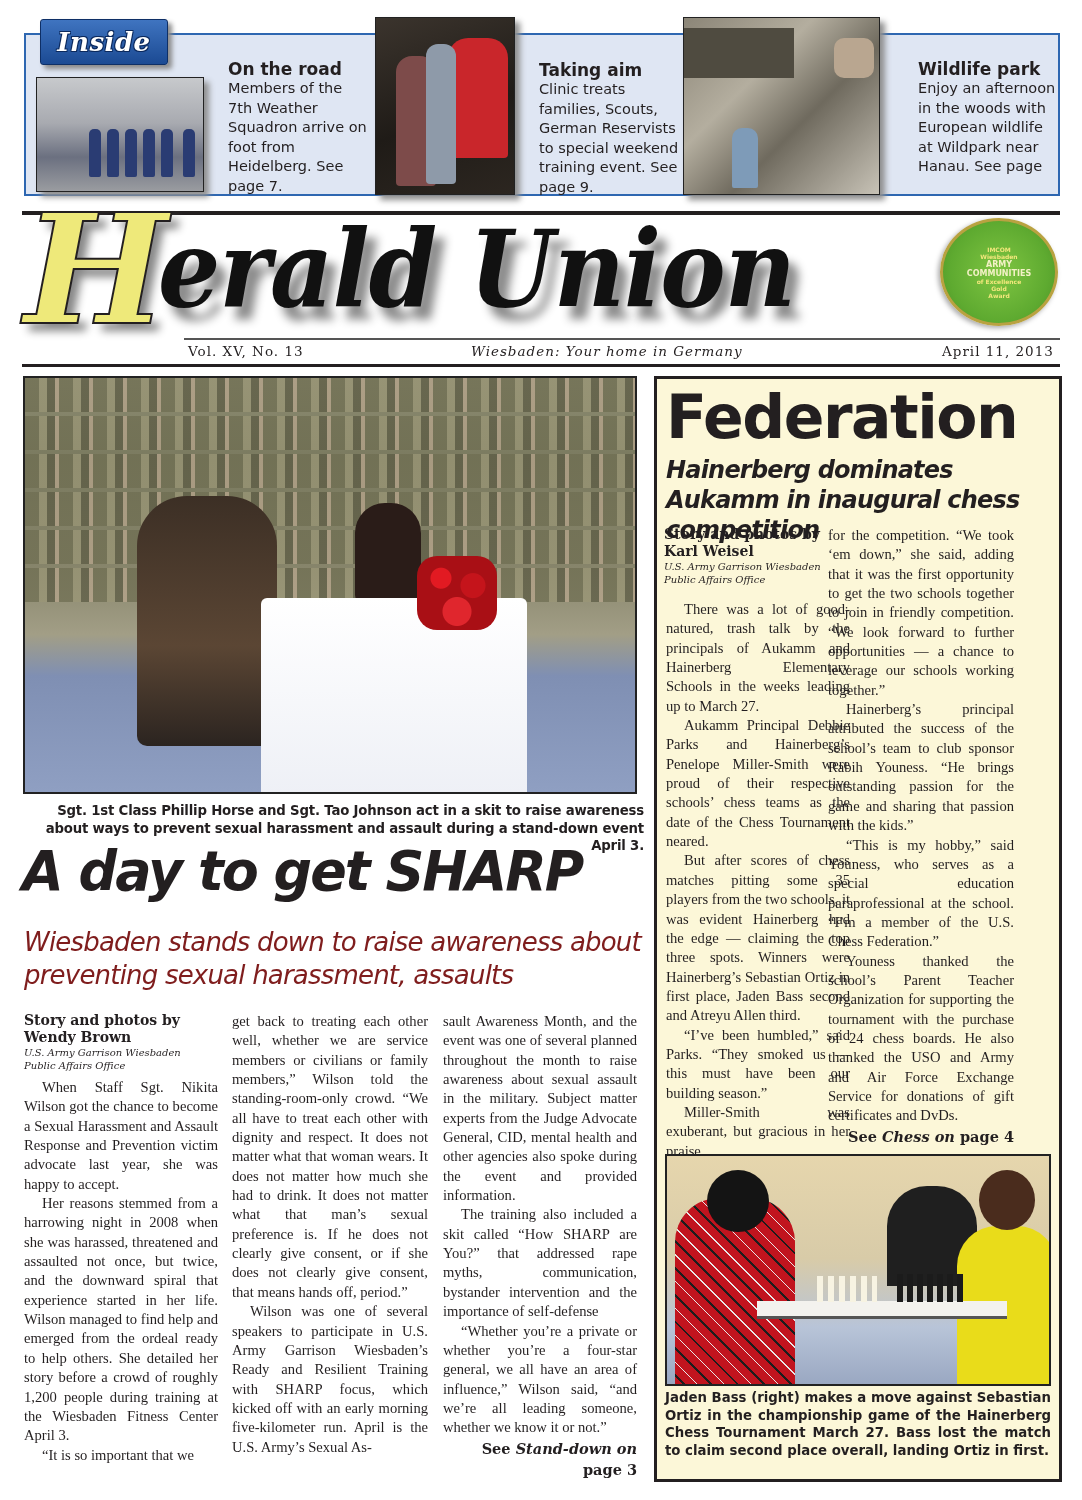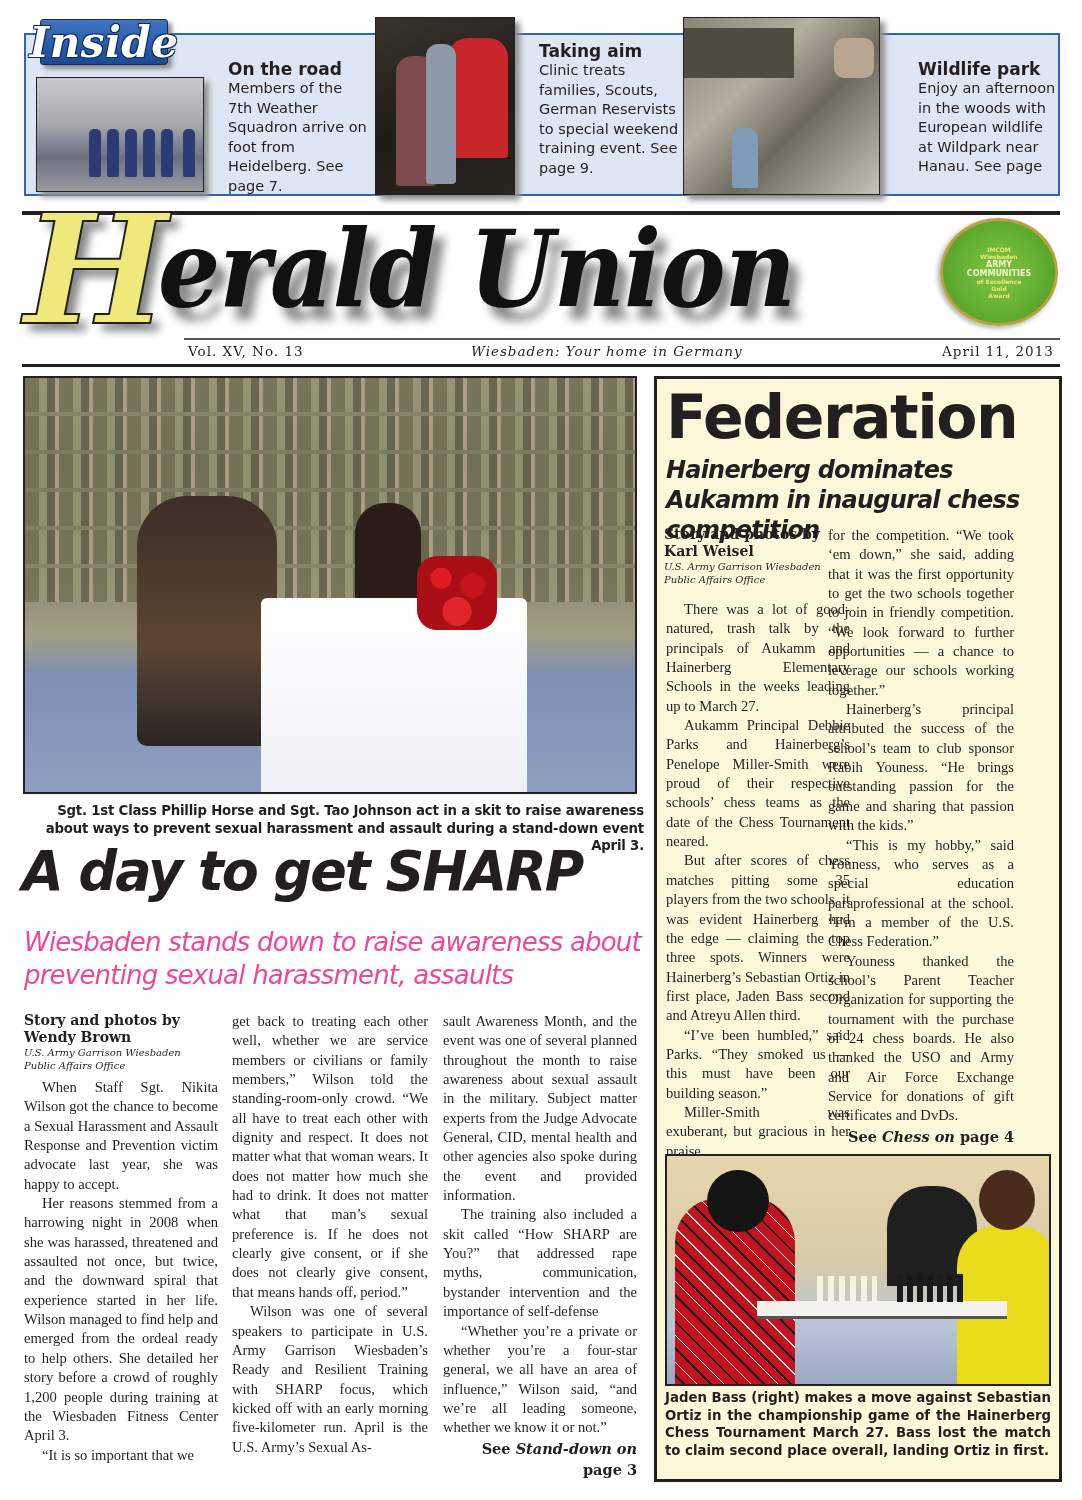--- a/index.html
+++ b/index.html
@@ -1,30 +1,30 @@
 <!DOCTYPE html>
 <html><head>
 <meta charset="utf-8">
 <style>
   * { box-sizing: border-box; margin: 0; padding: 0; }
   body { width: 1082px; height: 1500px; background: #ffffff; position: relative; overflow: hidden; font-family: "Liberation Serif", serif; color: #231f20; }
 
   
   .inside-band { position: absolute; left: 24px; top: 33px; width: 1036px; height: 163px; background: #dfe6f3; border: 2px solid #2e67b1; }
   .inside-badge { position: absolute; left: 40px; top: 19px; width: 128px; height: 46px; background: linear-gradient(#3f74c0, #1b4a93); border: 1px solid #0e2f66; border-radius: 3px; box-shadow: 4px 4px 5px #8a8a8a; z-index: 3; display:flex; align-items:center; justify-content:center; }
-  .inside-badge span { font-family: "DejaVu Serif", serif; font-style: italic; font-weight: bold; font-size: 42px; color: #fff; text-shadow: 1px 1px 0 #0c2a5e, -1px -1px 0 #0c2a5e, 1px -1px 0 #0c2a5e, -1px 1px 0 #0c2a5e; letter-spacing: 0.5px; text-align: center; }
+  .inside-badge span { font-family: "DejaVu Serif", serif; font-style: italic; font-weight: bold; font-size: 26px; color: #fff; text-shadow: 1px 1px 0 #0c2a5e, -1px -1px 0 #0c2a5e, 1px -1px 0 #0c2a5e, -1px 1px 0 #0c2a5e; letter-spacing: 0.5px; text-align: center; }
   .thumb { position: absolute; border: 1px solid #222; box-shadow: 5px 5px 6px #8f8f8f; z-index: 2; overflow: hidden; }
   .thumb-road { left: 36px; top: 77px; width: 168px; height: 115px; background: linear-gradient(180deg, #c7c9cc 0%, #a8aab0 40%, #6b7080 70%, #9a9ca0 100%); }
   .thumb-road .fig { position:absolute; bottom: 14px; width: 12px; height: 48px; background:#2a3c73; border-radius: 5px 5px 2px 2px; }
   .thumb-aim { left: 375px; top: 17px; width: 140px; height: 178px; background: linear-gradient(160deg, #3b342d 0%, #1f1b17 55%, #2c2620 100%); }
   .thumb-wild { left: 683px; top: 17px; width: 197px; height: 178px; background: linear-gradient(135deg, #8b8577 0%, #b4ae9f 35%, #6f6a5e 60%, #c7c2b6 100%); }
   .inside-text { position: absolute; font-family: "DejaVu Sans", sans-serif; font-size: 14.5px; line-height: 19.5px; color: #231f20; z-index: 2; }
   .inside-text .hd { font-weight: bold; font-size: 17px; display:block; line-height: 20px; }
   .it-road { left: 228px; top: 59px; width: 140px; }
-  .it-aim { left: 539px; top: 41px; width: 140px; }
+  .it-aim { left: 539px; top: 60px; width: 140px; }
   .it-wild { left: 918px; top: 59px; width: 140px; }
 
   
   .rule-top { position: absolute; left: 22px; top: 211px; width: 1038px; height: 4px; background: #231f20; }
   .masthead { position: absolute; left: 18px; top: 212px; width: 1060px; height: 135px; }
   .mh-H { position: absolute; left: 6px; top: -18px; font-family: "DejaVu Serif", serif; font-style: italic; font-weight: bold; font-size: 152px; color: #eee97a; -webkit-text-stroke: 2px #231f20; text-shadow: 8px 8px 8px #888; line-height: 1; }
   .mh-rest { position: absolute; left: 140px; top: 4px; font-family: "DejaVu Serif", serif; font-style: italic; font-weight: bold; font-size: 98px; color: #111; text-shadow: 10px 12px 9px #8c8c8c; line-height: 1; letter-spacing: -1px; transform: scaleY(1.08); transform-origin: top left; }
   .seal { position: absolute; left: 940px; top: 218px; width: 118px; height: 108px; border-radius: 50%; background: radial-gradient(circle, #7fc542 0%, #5eaa30 65%, #4b8f24 100%); border: 3px solid #b9a241; box-shadow: -2px 2px 5px #aaa; display:flex; flex-direction:column; align-items:center; justify-content:center; color:#f3f1c6; font-family: "DejaVu Sans", sans-serif; font-weight: bold; }
   .seal .s1 { font-size: 6px; color:#f2e77b; }
   .seal .s2 { font-size: 8px; }
@@ -39,21 +39,21 @@
   
   .main-photo { position: absolute; left: 23px; top: 376px; width: 614px; height: 418px; border: 2px solid #222; overflow: hidden; background: linear-gradient(180deg, #8d8c72 0%, #7a7a5f 20%, #86846a 45%, #a29e86 62%, #7f8fb3 72%, #8f9fc2 100%); }
   .crowd-row { position:absolute; left:0; width:100%; height: 34px; background: repeating-linear-gradient(90deg, #6f6e52 0 14px, #9a9676 14px 22px, #5c5b44 22px 30px, #b7a58c 30px 34px); opacity: .75; }
   .main-photo .table { position:absolute; left: 236px; top: 220px; width: 266px; height: 196px; background: linear-gradient(180deg, #ffffff, #eef0f6); border-radius: 6px 6px 0 0; }
   .main-photo .man { position:absolute; left: 112px; top: 118px; width: 140px; height: 250px; background: linear-gradient(180deg, #3c2f25, #5b4634 60%, #2b2420); border-radius: 50px 50px 10px 10px; }
   .main-photo .roses { position:absolute; left: 392px; top: 178px; width: 80px; height: 74px; background: radial-gradient(circle at 30% 30%, #e21a22 0 10px, transparent 11px), radial-gradient(circle at 70% 40%, #c5141b 0 12px, transparent 13px), radial-gradient(circle at 50% 75%, #e0262d 0 14px, transparent 15px), #a90f15; border-radius: 20px; }
   .main-photo .woman { position:absolute; left: 330px; top: 125px; width: 66px; height: 100px; background: #2a1c18; border-radius: 30px 30px 8px 8px; }
   .cutline { position: absolute; font-family: "DejaVu Sans", sans-serif; font-weight: bold; font-size: 13.3px; line-height: 17.5px; color: #231f20; text-align: right; }
   .cut-main { left: 24px; top: 802px; width: 620px; letter-spacing: -0.2px; }
   .headline-sharp { position: absolute; left: 22px; top: 843px; font-family: "DejaVu Sans", sans-serif; font-style: italic; font-weight: bold; font-size: 55px; color: #231f20; letter-spacing: -2px; line-height: 1.05; white-space: nowrap; transform: scaleX(0.98); transform-origin: left; }
-  .deck-sharp { position: absolute; left: 24px; top: 926px; width: 630px; font-family: "DejaVu Sans", sans-serif; font-style: italic; font-size: 26px; line-height: 33px; color: #ec4899; letter-spacing: -0.8px; }
+  .deck-sharp { position: absolute; left: 24px; top: 926px; width: 630px; font-family: "DejaVu Sans", sans-serif; font-style: italic; font-size: 26px; line-height: 33px; color: #7f1d1d; letter-spacing: -0.8px; }
 
   .byline { position: absolute; text-align: left; }
   .byline .b1 { font-family: "DejaVu Serif", serif; font-weight: bold; font-size: 14px; line-height: 17px; display: block; }
   .byline .b2 { font-family: "DejaVu Serif", serif; font-style: italic; font-size: 10px; line-height: 13px; display: block; }
   .by-sharp { left: 24px; top: 1012px; width: 196px; }
   .by-chess { left: 664px; top: 526px; width: 190px; }
 
   .col { position: absolute; font-family: "Liberation Serif", serif; font-size: 14.6px; line-height: 19.35px; text-align: justify; color: #231f20; }
   .col p { text-indent: 18px; }
   .col p.noind { text-indent: 0; }

